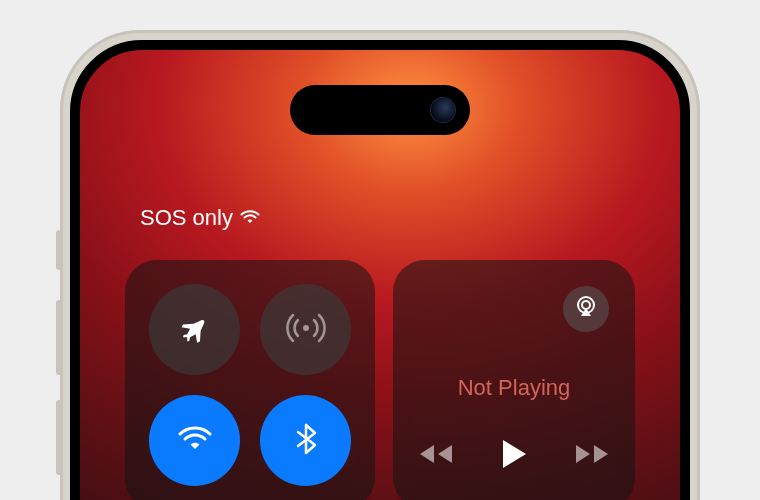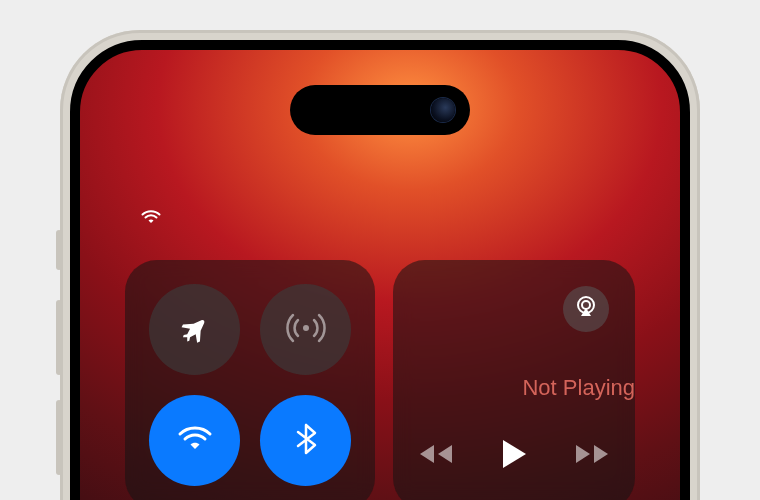--- a/index.html
+++ b/index.html
@@ -13,21 +13,21 @@
 .batt{display:inline-block;width:32px;height:16px;border:1.5px solid #fff;border-radius:4px;position:relative;margin-left:2px}
 .batt::after{content:'';position:absolute;right:-4px;top:4px;width:2.5px;height:6px;background:#fff;border-radius:0 2px 2px 0}
 .batt-fill{position:absolute;left:1.5px;top:1.5px;width:calc(100% - 3px);height:calc(100% - 3px);background:#fff;border-radius:2px}
 .tiles{position:absolute;top:210px;left:45px;right:45px;display:flex;gap:18px}
 .tile{flex:1;aspect-ratio:1;background:rgba(20,20,20,.55);border-radius:32px;backdrop-filter:blur(10px)}
 .grid{display:grid;grid-template-columns:1fr 1fr;grid-template-rows:1fr 1fr;padding:24px;gap:20px}
 .tog{border-radius:50%;display:flex;align-items:center;justify-content:center;cursor:pointer;background:rgba(60,60,60,.65)}
 .tog.on{background:#0a7aff}
 .media{position:relative;padding:24px 20px}
 .apbtn{position:absolute;top:26px;right:26px;width:46px;height:46px;border-radius:50%;background:rgba(90,90,90,.55);display:flex;align-items:center;justify-content:center;cursor:pointer}
-.np{position:absolute;top:115px;width:100%;left:0;text-align:right;color:#d4645a;font-size:22px;font-weight:500}
+.np{position:absolute;top:115px;width:100%;left:0;text-align:center;color:#d4645a;font-size:22px;font-weight:500}
 .ctrls{position:absolute;bottom:36px;left:0;width:100%;display:flex;justify-content:center;align-items:center;gap:44px}
 .cb{cursor:pointer;color:rgba(255,255,255,.55)}
 .cb.play{color:#fff}
 .sidebtn{position:absolute;background:#c8c4bc;border-radius:3px}
 .sb1{left:-4px;top:200px;width:6px;height:40px}
 .sb2{left:-4px;top:270px;width:6px;height:75px}
 .sb3{left:-4px;top:370px;width:6px;height:75px}
 </style>
 </head>
 <body>
@@ -36,20 +36,21 @@
   <div class="sidebtn sb1"></div>
   <div class="sidebtn sb2"></div>
   <div class="sidebtn sb3"></div>
   <div class="screen">
     <div class="island">
       <div class="cam"></div>
     </div>
 
     <div class="status">
       <div class="sr">
+        <span>SOS only</span>
         <span>
           <svg width="22" height="16" viewBox="0 0 22 16" fill="none">
             <path d="M11 14 L8.5 11.5 C10 10 12 10 13.5 11.5 Z" fill="#fff"></path>
             <path d="M5.5 8.5 C8.5 5.5 13.5 5.5 16.5 8.5" stroke="#fff" stroke-width="2" fill="none" stroke-linecap="round"></path>
             <path d="M2.5 5.5 C7 1 15 1 19.5 5.5" stroke="#fff" stroke-width="2" fill="none" stroke-linecap="round"></path>
           </svg>
         </span>
       </div>
     </div>
 

